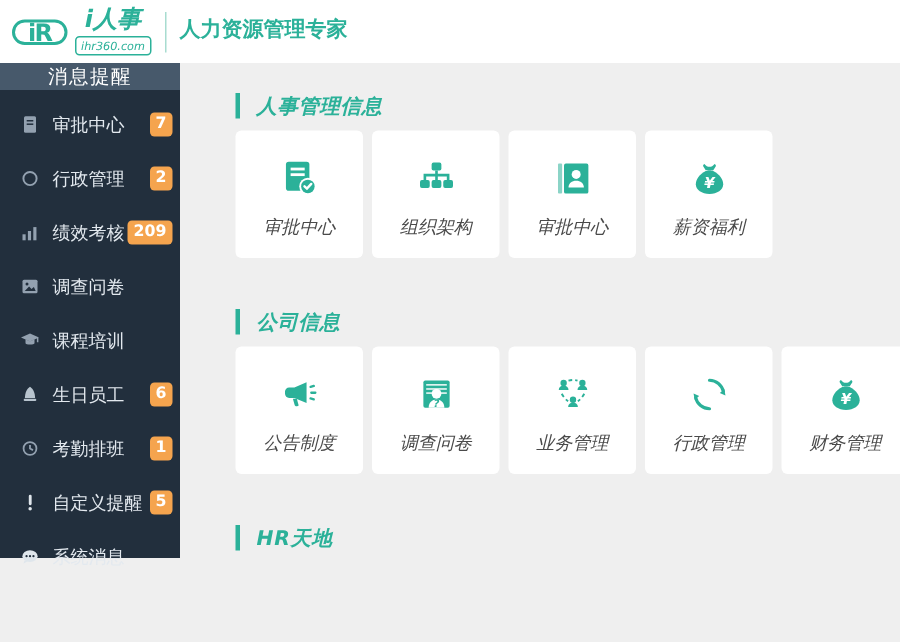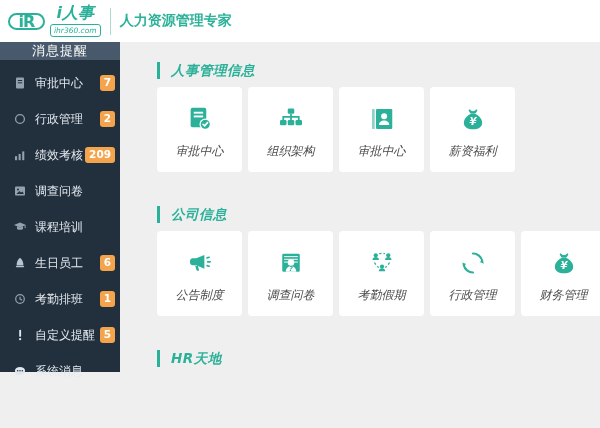--- a/index.html
+++ b/index.html
@@ -266,21 +266,21 @@
             <g fill="#2BB199">
               <circle cx="7" cy="5.8" r="1.7"></circle>
               <path d="M4.4 9.6 C4.4 8 5.6 7.2 7 7.2 C8.4 7.2 9.6 8 9.6 9.6 Z"></path>
               <circle cx="17" cy="5.8" r="1.7"></circle>
               <path d="M14.4 9.6 C14.4 8 15.6 7.2 17 7.2 C18.4 7.2 19.6 8 19.6 9.6 Z"></path>
               <circle cx="12" cy="14.8" r="1.7"></circle>
               <path d="M9.4 18.6 C9.4 17 10.6 16.2 12 16.2 C13.4 16.2 14.6 17 14.6 18.6 Z"></path>
             </g>
             <path d="M6 11.6 C7 13.6 8.6 15 9.4 15.6 M18 11.6 C17 13.6 15.4 15 14.6 15.6 M9.6 4.6 C11.2 4.1 12.8 4.1 14.4 4.6" stroke="#2BB199" stroke-width="1" fill="none" stroke-dasharray="2 1.6"></path>
           </svg>
-        <div class="card-label">考勤假期</div>
+        <div class="card-label">业务管理</div>
       </div>
 
       <div class="card">
         <svg class="card-icon" viewBox="0 0 24 24">
             <path d="M12 4.4 A7.6 7.6 0 0 1 19.4 10.4" fill="none" stroke="#2BB199" stroke-width="1.7" stroke-linecap="round"></path>
             <path d="M12 19.6 A7.6 7.6 0 0 1 4.6 13.6" fill="none" stroke="#2BB199" stroke-width="1.7" stroke-linecap="round"></path>
             <path d="M19.9 9.2 L20.5 12.5 L17.5 11.2 Z" fill="#2BB199"></path>
             <path d="M4.1 14.8 L3.5 11.5 L6.5 12.8 Z" fill="#2BB199"></path>
           </svg>
         <div class="card-label">行政管理</div>

